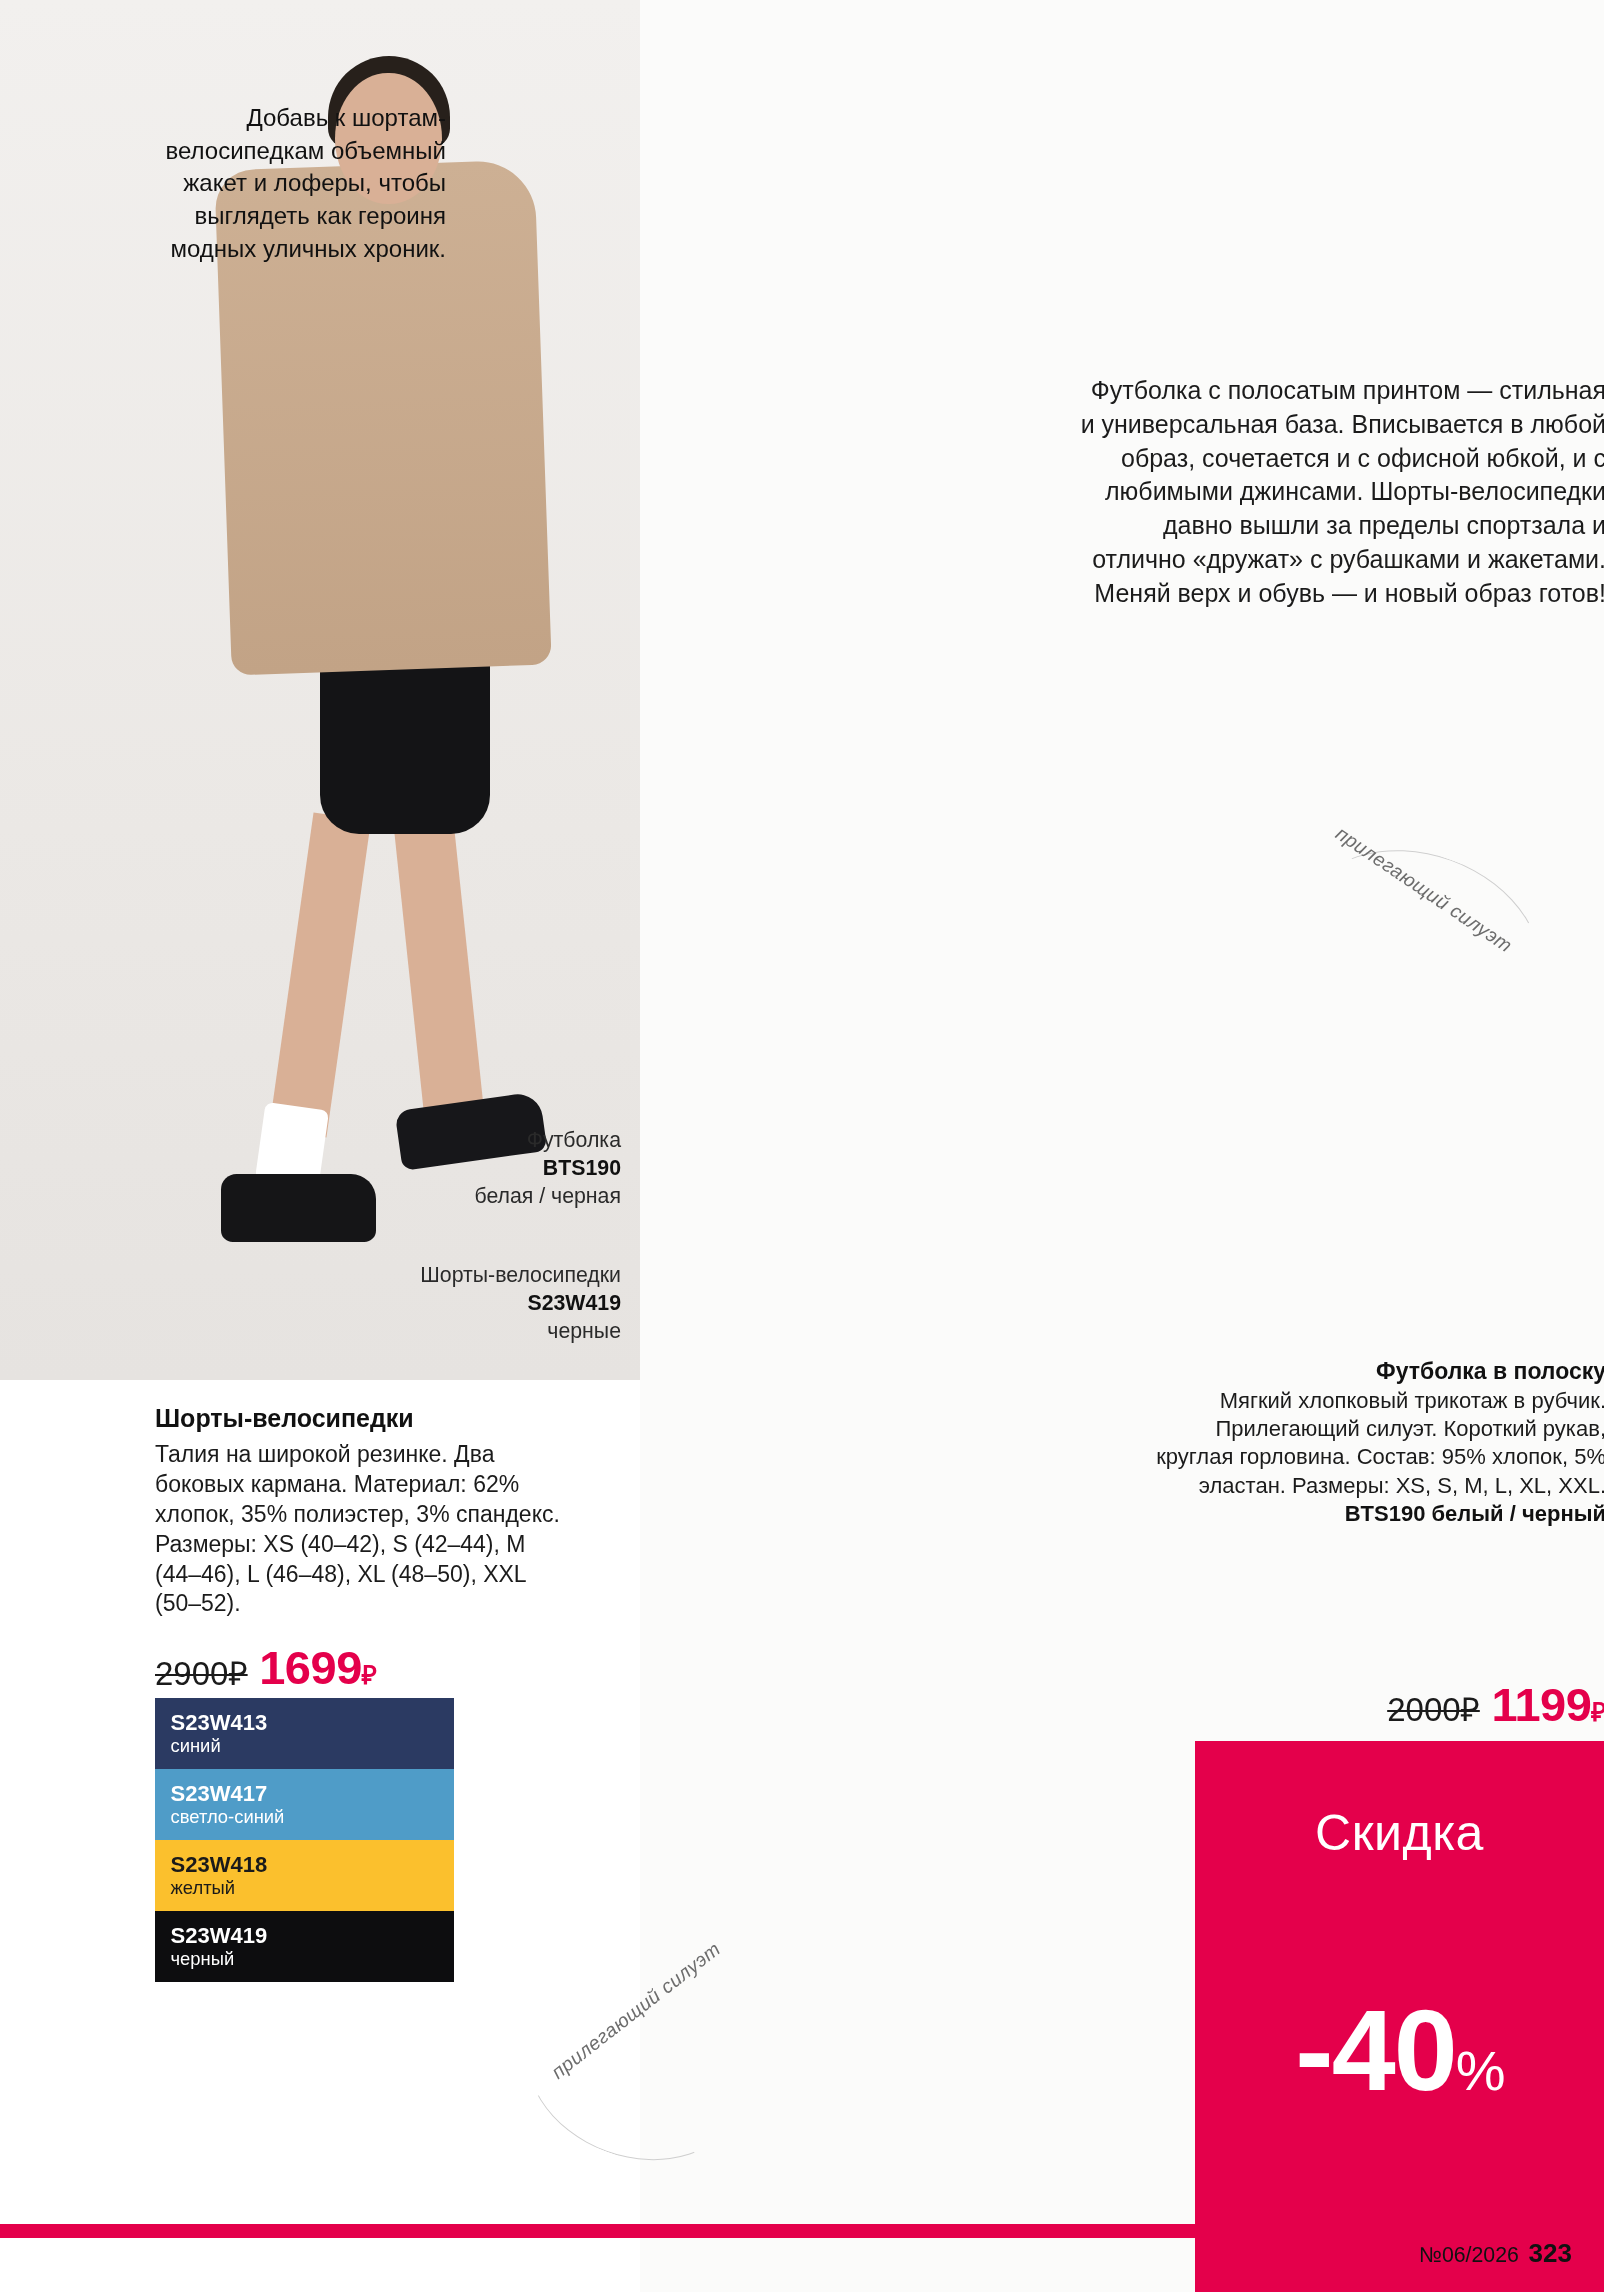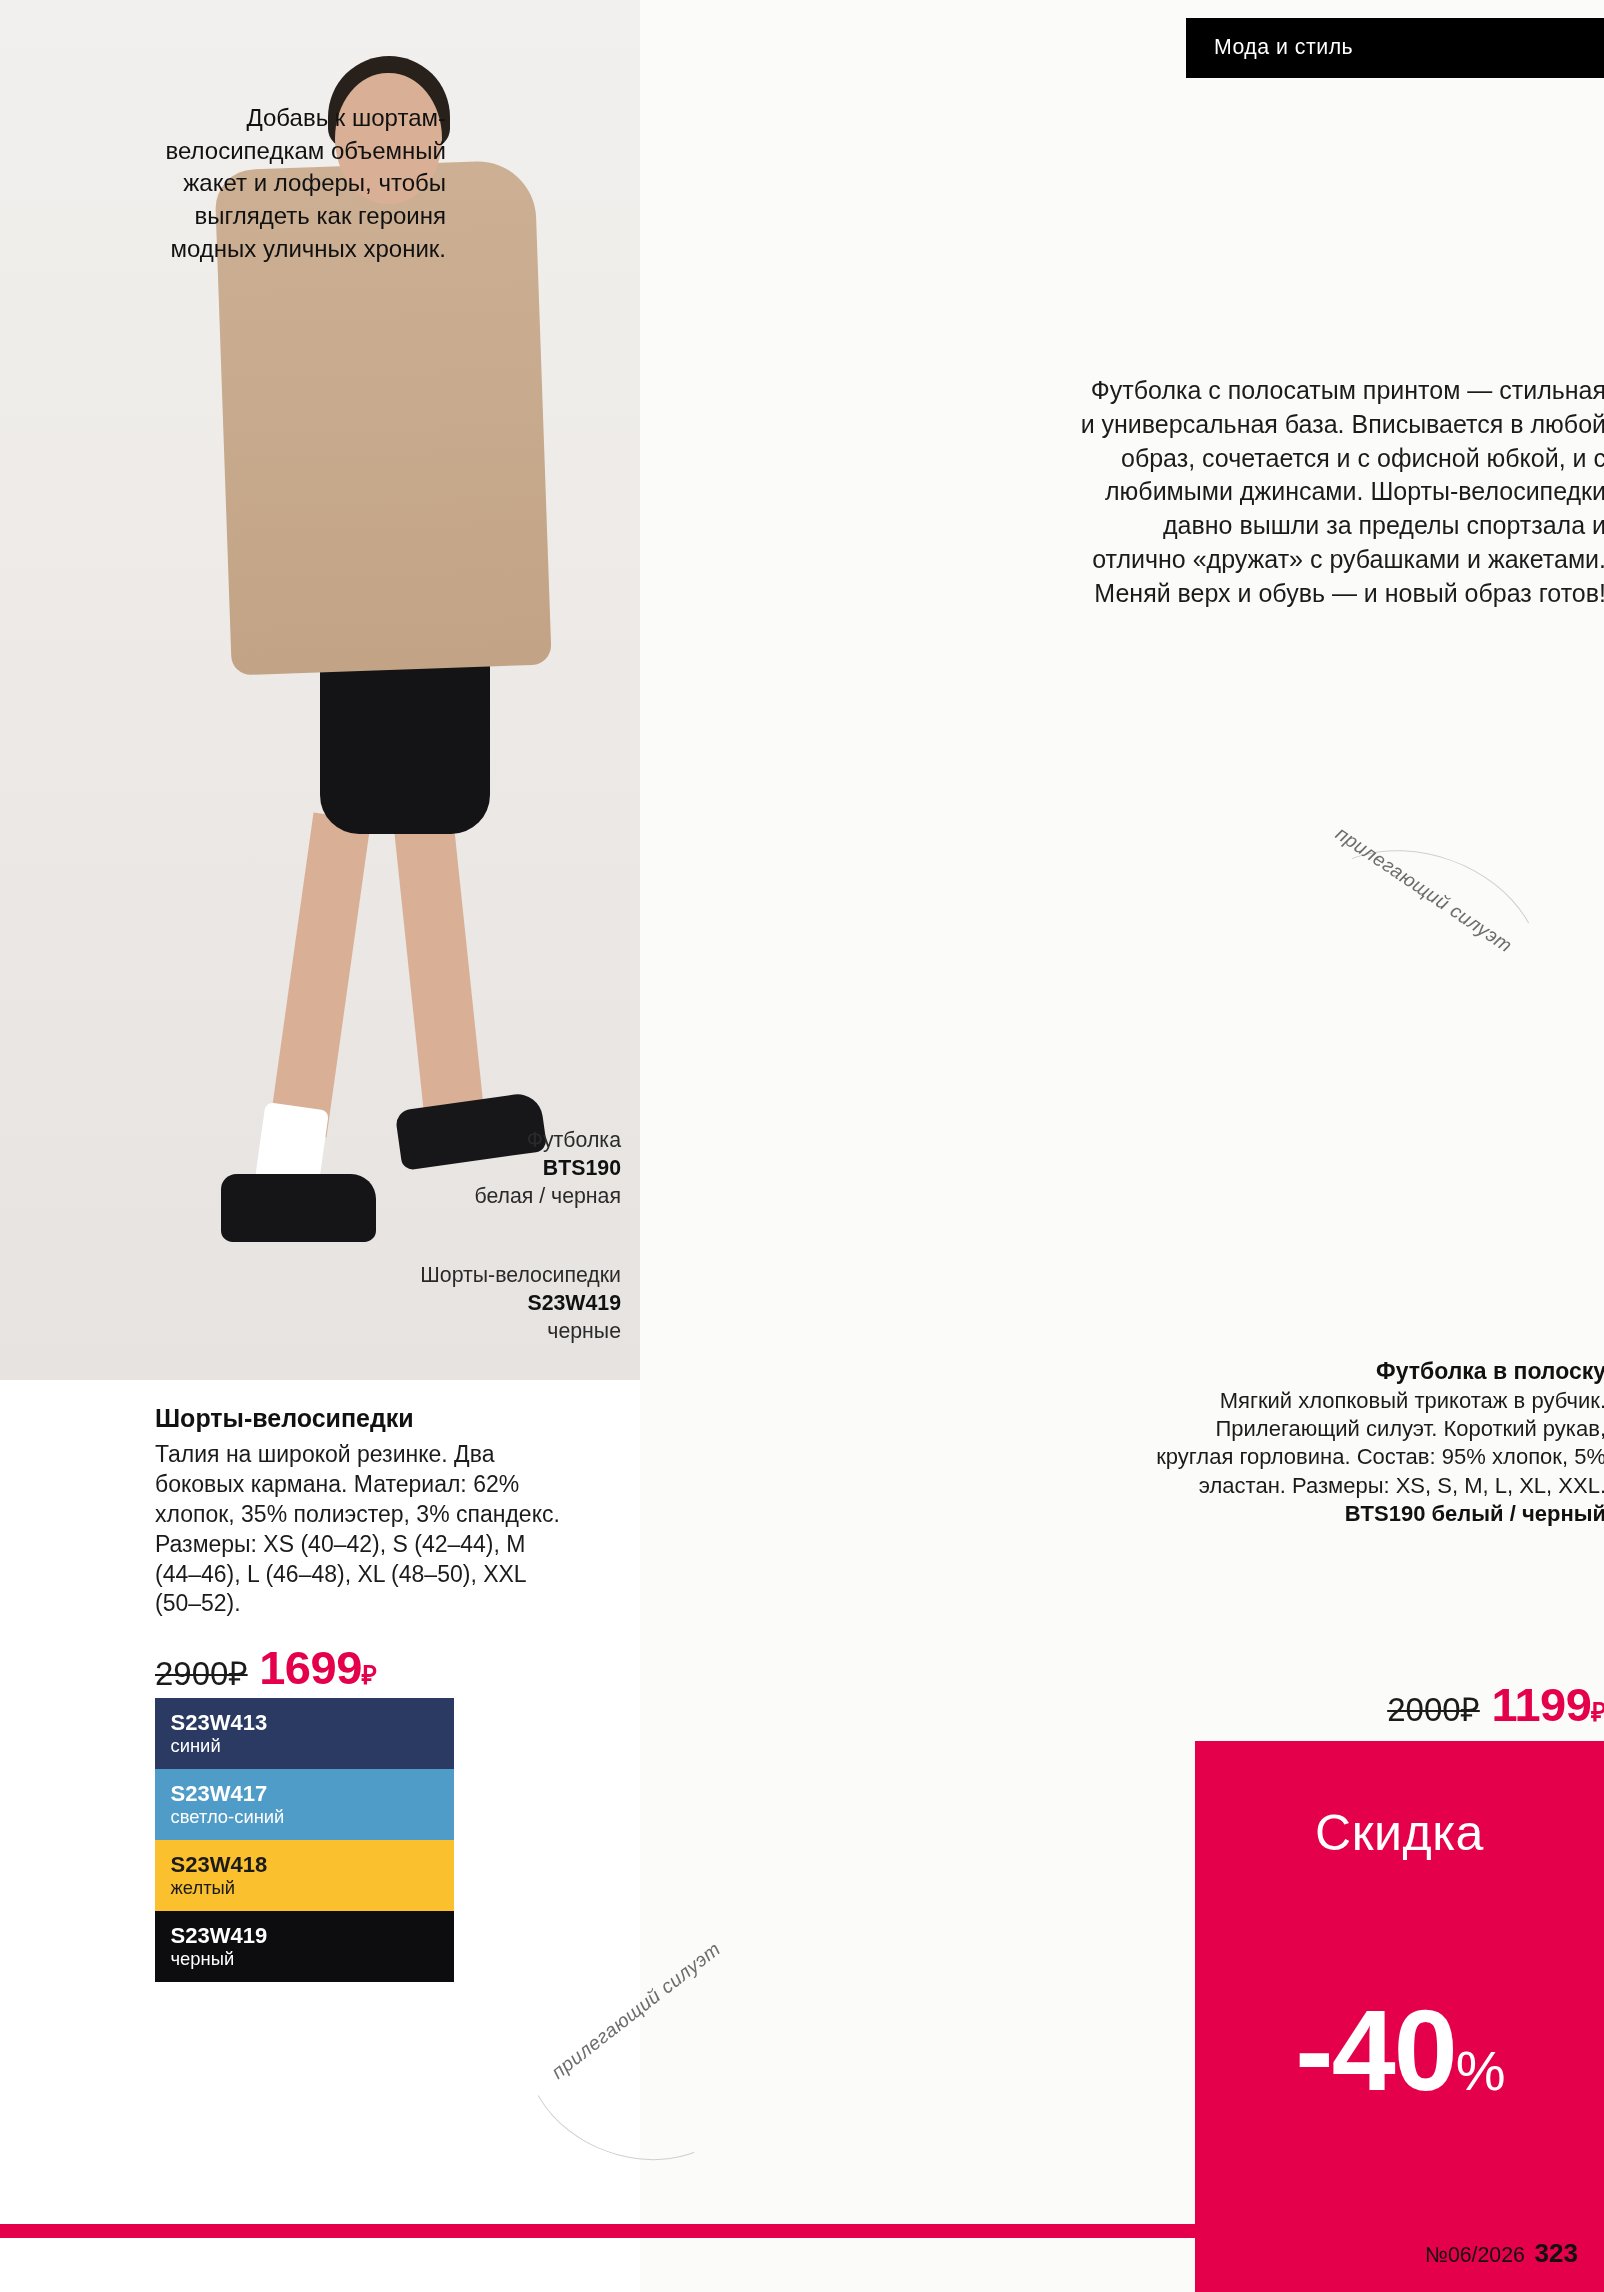--- a/index.html
+++ b/index.html
@@ -115,21 +115,21 @@
     position:absolute;top:243px;width:100%;text-align:center;
     font-size:115px;font-weight:bold;letter-spacing:-1.9px;
   }
   .discount .val .pct{font-size:56px;font-weight:500;}
 
   
   .bottom-bar{
     position:absolute;left:0;top:2224px;width:1195px;height:13.6px;background:#e4004b;
   }
   .footer{
-    position:absolute;right:27px;top:2238px;font-size:21.3px;color:#111;
+    position:absolute;right:33px;top:2238px;font-size:21.3px;color:#111;
   }
   .footer .pg{font-size:26px;font-weight:bold;margin-left:9.7px;}
 
   
   .photo-left{
     position:absolute;left:0;top:0;width:640px;height:1380px;
     background:linear-gradient(180deg,#f2f0ee 0%,#ebe8e5 60%,#e6e3e0 100%);
     overflow:hidden;
   }
   .photo-right{
@@ -225,21 +225,20 @@
     <div class="lf-shorts"></div>
     <div class="lf-shirt"></div>
     <div class="lf-jacket"></div>
     <div class="lf-hair"></div>
     <div class="lf-head"></div>
     <div class="lf-sock"></div>
     <div class="lf-shoe"></div>
     <div class="lf-shoe2"></div>
   </div>
 
-  <div class="cat-tag">Мода и стиль</div>
 
   <div class="headline">
   </div>
 
   <div class="intro">Футболка с полосатым принтом — стильная и универсальная база. Вписывается в любой образ, сочетается и с офисной юбкой, и с любимыми джинсами. Шорты-велосипедки давно вышли за пределы спортзала и отлично «дружат» с рубашками и жакетами. Меняй верх и обувь — и новый образ готов!</div>
 
   <div class="left-note">Добавь к шортам-велосипедкам объемный жакет и лоферы, чтобы выглядеть как героиня модных уличных хроник.</div>
 
   <div class="cap-a">
     <div>Футболка</div>

